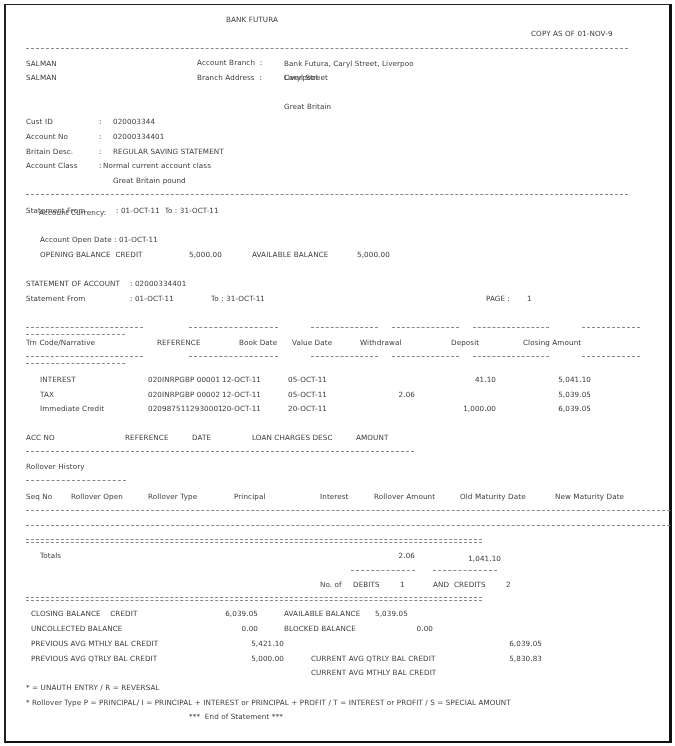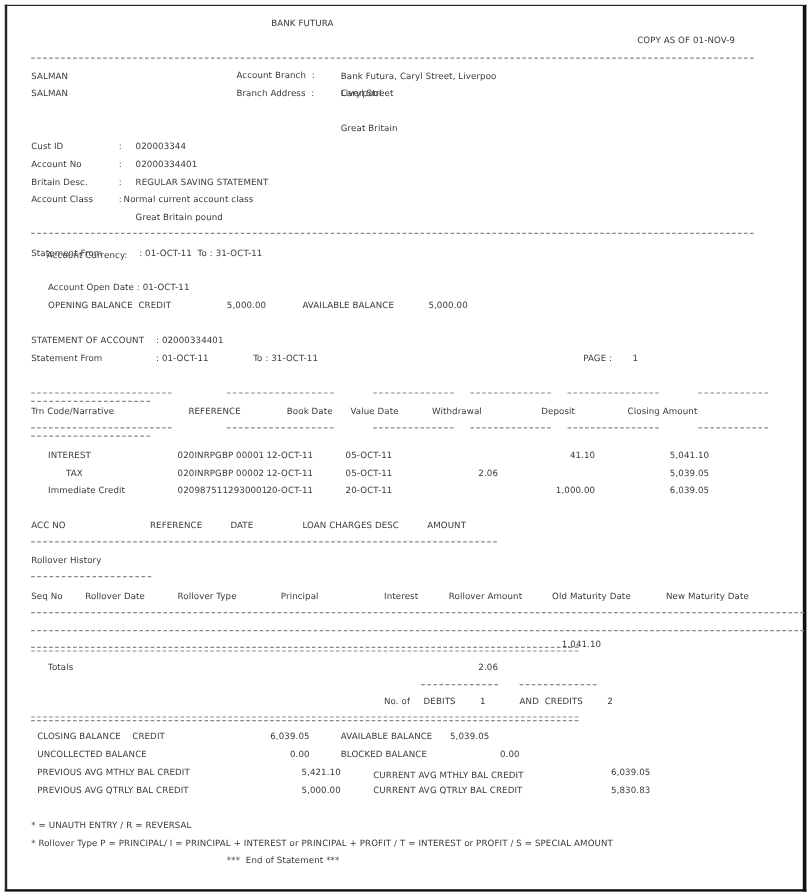--- a/index.html
+++ b/index.html
@@ -96,21 +96,21 @@
 <div>
   <span class="t" style="left:40px;top:375px;">INTEREST</span>
   <span class="t" style="left:148px;top:375px;">020INRPGBP 00001</span>
   <span class="t" style="left:222px;top:375px;">12-OCT-11</span>
   <span class="t" style="left:288px;top:375px;">05-OCT-11</span>
   <span class="t r" style="left:360px;top:375px;width:55px;"></span>
   <span class="t r" style="left:440px;top:375px;width:56px;">41.10</span>
   <span class="t r" style="left:540px;top:375px;width:51px;">5,041.10</span>
 </div>
 <div>
-  <span class="t" style="left:40px;top:390px;margin-left:15px;">TAX</span>
+  <span class="t" style="left:40px;top:390px;">TAX</span>
   <span class="t" style="left:148px;top:390px;">020INRPGBP 00002</span>
   <span class="t" style="left:222px;top:390px;">12-OCT-11</span>
   <span class="t" style="left:288px;top:390px;">05-OCT-11</span>
   <span class="t r" style="left:360px;top:390px;width:55px;">2.06</span>
   <span class="t r" style="left:440px;top:390px;width:56px;"></span>
   <span class="t r" style="left:540px;top:390px;width:51px;">5,039.05</span>
 </div>
 <div>
   <span class="t" style="left:40px;top:404px;">Immediate Credit</span>
   <span class="t" style="left:148px;top:404px;">0209875112930001</span>
@@ -124,34 +124,34 @@
 <span class="t" style="left:26px;top:433px;">ACC NO</span>
 <span class="t" style="left:125px;top:433px;">REFERENCE</span>
 <span class="t" style="left:192px;top:433px;">DATE</span>
 <span class="t" style="left:252px;top:433px;">LOAN CHARGES DESC</span>
 <span class="t" style="left:356px;top:433px;">AMOUNT</span>
 <div class="dash" style="left:26px;top:451px;width:388px;"></div>
 
 <span class="t" style="left:26px;top:462px;">Rollover History</span>
 <div class="dash" style="left:26px;top:480px;width:100px;"></div>
 <span class="t" style="left:26px;top:492px;">Seq No</span>
-<span class="t" style="left:71px;top:492px;">Rollover Date</span>
+<span class="t" style="left:71px;top:492px;">Rollover Open</span>
 <span class="t" style="left:148px;top:492px;">Rollover Type</span>
 <span class="t" style="left:234px;top:492px;">Principal</span>
 <span class="t" style="left:320px;top:492px;">Interest</span>
 <span class="t" style="left:374px;top:492px;">Rollover Amount</span>
 <span class="t" style="left:460px;top:492px;">Old Maturity Date</span>
 <span class="t" style="left:555px;top:492px;">New Maturity Date</span>
 <div class="dash" style="left:26px;top:510px;width:644px;"></div>
 <div class="dash" style="left:26px;top:525px;width:644px;"></div>
 
 <div class="dbl" style="left:26px;top:539px;width:456px;"></div>
 <span class="t" style="left:40px;top:551px;">Totals</span>
 <span class="t r" style="left:380px;top:551px;width:35px;">2.06</span>
-<span class="t r" style="left:450px;top:532px;width:51px;">1,041.10</span>
+<span class="t r" style="left:450px;top:554px;width:51px;">1,041.10</span>
 <div class="dash" style="left:351px;top:570px;width:64px;"></div>
 <div class="dash" style="left:433px;top:570px;width:64px;"></div>
 <span class="t" style="left:320px;top:580px;text-align:right;">No. of</span>
 <span class="t" style="left:353px;top:580px;">DEBITS</span>
 <span class="t" style="left:400px;top:580px;">1</span>
 <span class="t" style="left:433px;top:580px;">AND  CREDITS</span>
 <span class="t" style="left:506px;top:580px;">2</span>
 <div class="dbl" style="left:26px;top:597px;width:456px;"></div>
 
 <span class="t" style="left:31px;top:609px;">CLOSING BALANCE    CREDIT</span>
@@ -159,21 +159,21 @@
 <span class="t" style="left:284px;top:609px;">AVAILABLE BALANCE</span>
 <span class="t" style="left:375px;top:609px;">5,039.05</span>
 
 <span class="t" style="left:31px;top:624px;">UNCOLLECTED BALANCE</span>
 <span class="t r" style="left:220px;top:624px;width:38px;">0.00</span>
 <span class="t" style="left:284px;top:624px;">BLOCKED BALANCE</span>
 <span class="t r" style="left:395px;top:624px;width:38px;">0.00</span>
 
 <span class="t" style="left:31px;top:639px;">PREVIOUS AVG MTHLY BAL CREDIT</span>
 <span class="t r" style="left:230px;top:639px;width:54px;">5,421.10</span>
-<span class="t" style="left:311px;top:641px;">CURRENT AVG MTHLY BAL CREDIT</span>
+<span class="t" style="left:311px;top:668px;">CURRENT AVG MTHLY BAL CREDIT</span>
 <span class="t r" style="left:490px;top:639px;width:52px;">6,039.05</span>
 
 <span class="t" style="left:31px;top:654px;">PREVIOUS AVG QTRLY BAL CREDIT</span>
 <span class="t r" style="left:230px;top:654px;width:54px;">5,000.00</span>
 <span class="t" style="left:311px;top:654px;">CURRENT AVG QTRLY BAL CREDIT</span>
 <span class="t r" style="left:490px;top:654px;width:52px;">5,830.83</span>
 
 <span class="t" style="left:26px;top:683px;">* = UNAUTH ENTRY / R = REVERSAL</span>
 <span class="t" style="left:26px;top:698px;">* Rollover Type P = PRINCIPAL/ I = PRINCIPAL + INTEREST or PRINCIPAL + PROFIT / T = INTEREST or PROFIT / S = SPECIAL AMOUNT</span>
 <span class="t" style="left:189px;top:712px;">***  End of Statement ***</span>

